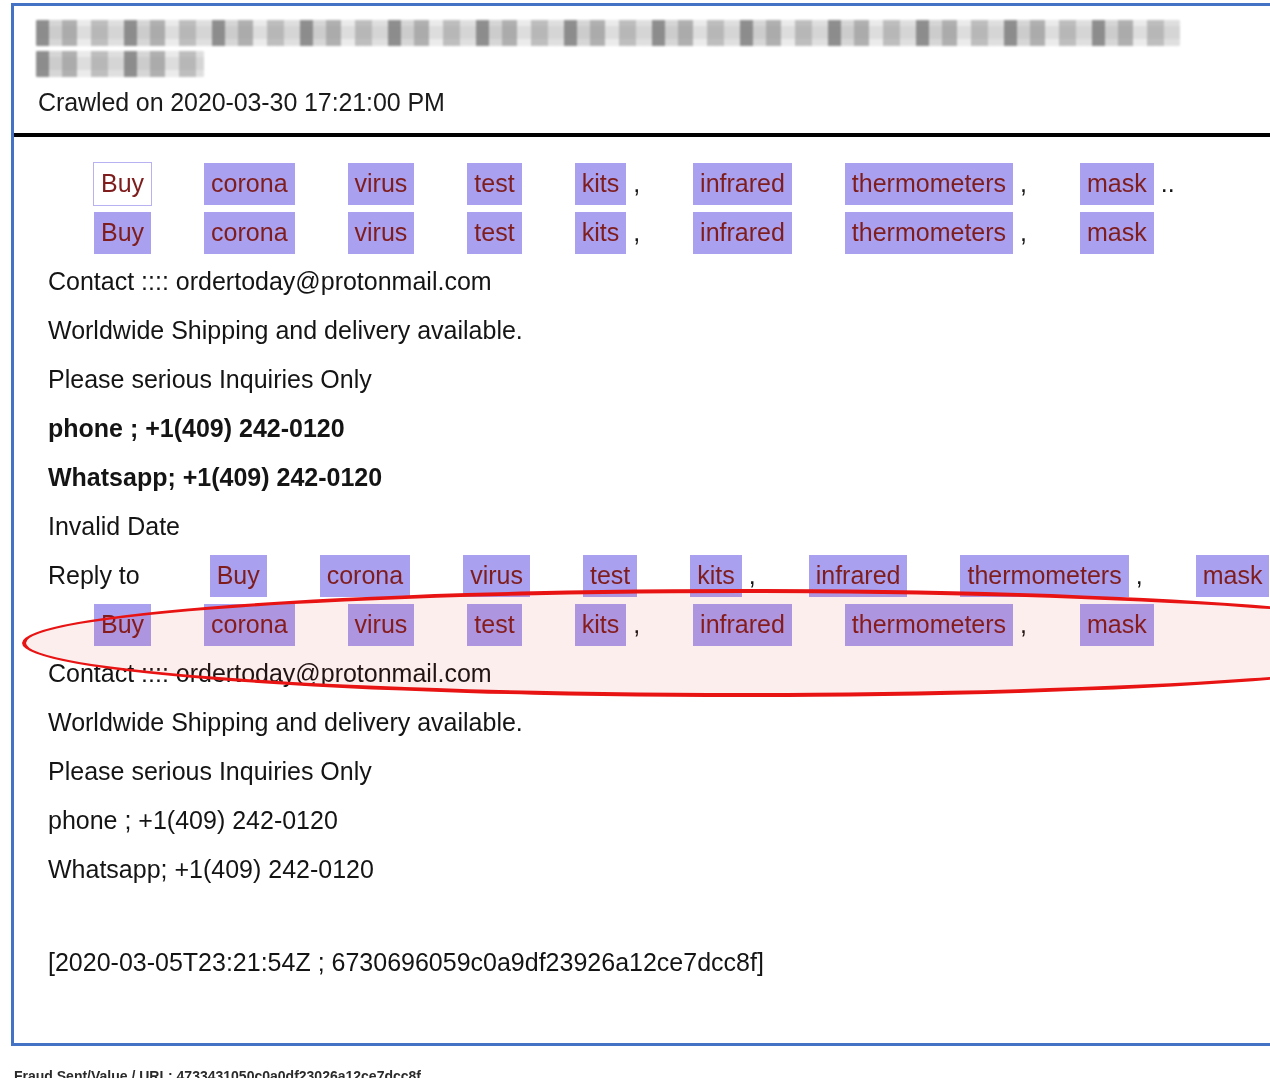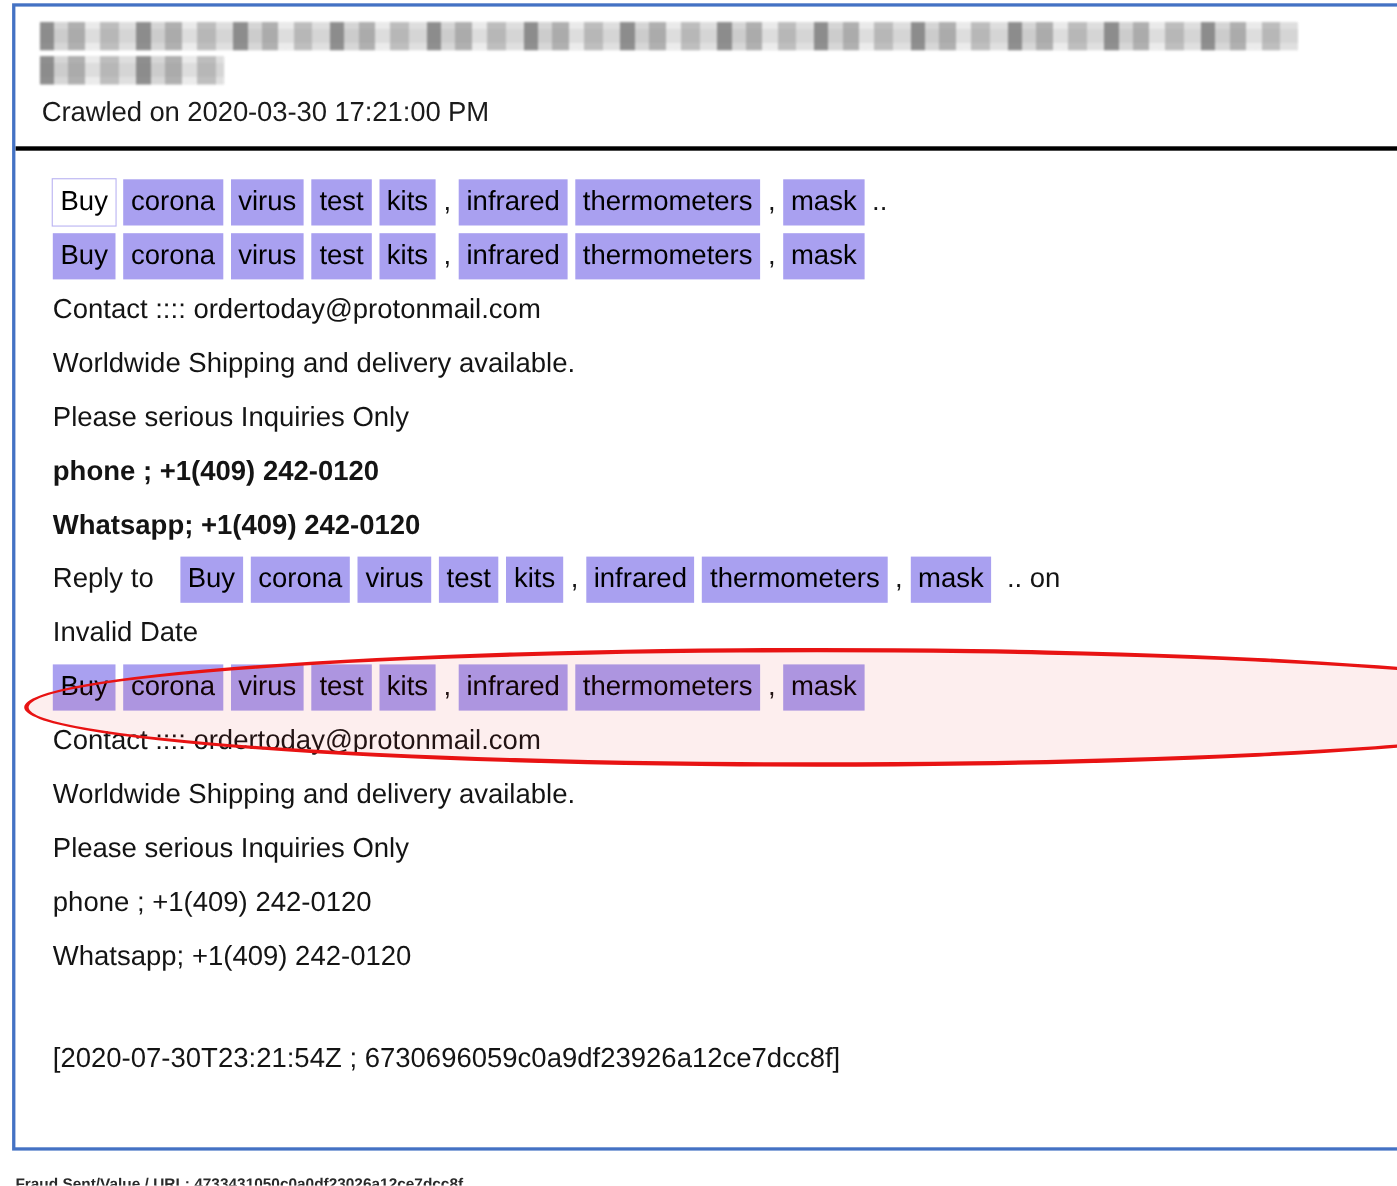--- a/index.html
+++ b/index.html
@@ -101,21 +101,22 @@
 
   .spacer-line { height: 44px; display: block; }
 
   
   .kw {
     background: #a9a0f0;
     padding: 3px 7px 5px 7px;
     margin-right: 7px;
     display: inline-block;
     line-height: 34px;
-    color: #000000;
+    color: #7f1d1d;
+    margin-left: 46px;
   }
   .kw.selected {
     background: #ffffff;
     outline: 1px solid #b9b2f2;
   }
   .punct {
     display: inline-block;
     margin-right: 7px;
   }
   .plain-inline { display: inline-block; }
@@ -188,41 +189,41 @@
       <div class="line">
         <span><span class="kw">Buy</span><span class="kw">corona</span><span class="kw">virus</span><span class="kw">test</span><span class="kw">kits</span><span class="punct">,</span><span class="kw">infrared</span><span class="kw">thermometers</span><span class="punct">,</span><span class="kw">mask</span></span>
       </div>
 
       <div class="line">Contact :::: ordertoday@protonmail.com</div>
       <div class="line">Worldwide Shipping and delivery available.</div>
       <div class="line">Please serious Inquiries Only</div>
       <div class="line bold-line">phone ; +1(409) 242-0120</div>
       <div class="line bold-line">Whatsapp; +1(409) 242-0120</div>
 
+      <div class="line">Invalid Date</div>
+
       <div class="line">
         <span class="plain-inline">Reply to</span>
         <span class="plain-inline" style="width:10px;display:inline-block;"></span>
         <span><span class="kw">Buy</span><span class="kw">corona</span><span class="kw">virus</span><span class="kw">test</span><span class="kw">kits</span><span class="punct">,</span><span class="kw">infrared</span><span class="kw">thermometers</span><span class="punct">,</span><span class="kw">mask</span></span>
         <span class="plain-inline">.. on</span>
       </div>
-
-      <div class="line">Invalid Date</div>
 
       <div class="line">
         <span><span class="kw">Buy</span><span class="kw">corona</span><span class="kw">virus</span><span class="kw">test</span><span class="kw">kits</span><span class="punct">,</span><span class="kw">infrared</span><span class="kw">thermometers</span><span class="punct">,</span><span class="kw">mask</span></span>
       </div>
 
       <div class="line">Contact :::: ordertoday@protonmail.com</div>
       <div class="line">Worldwide Shipping and delivery available.</div>
       <div class="line">Please serious Inquiries Only</div>
       <div class="line">phone ; +1(409) 242-0120</div>
       <div class="line">Whatsapp; +1(409) 242-0120</div>
 
       <span class="spacer-line"></span>
 
-      <div class="hash-line">[2020-07-30T23:21:54Z ; 6730696059c0a9df23926a12ce7dcc8f]</div>
+      <div class="hash-line">[2020-03-05T23:21:54Z ; 6730696059c0a9df23926a12ce7dcc8f]</div>
 
     </div>
   </div>
 
   <div class="footer-caption">Fraud Sent/Value / URL: 4733431050c0a0df23026a12ce7dcc8f</div>
 
 </div>
 
 </body></html>

